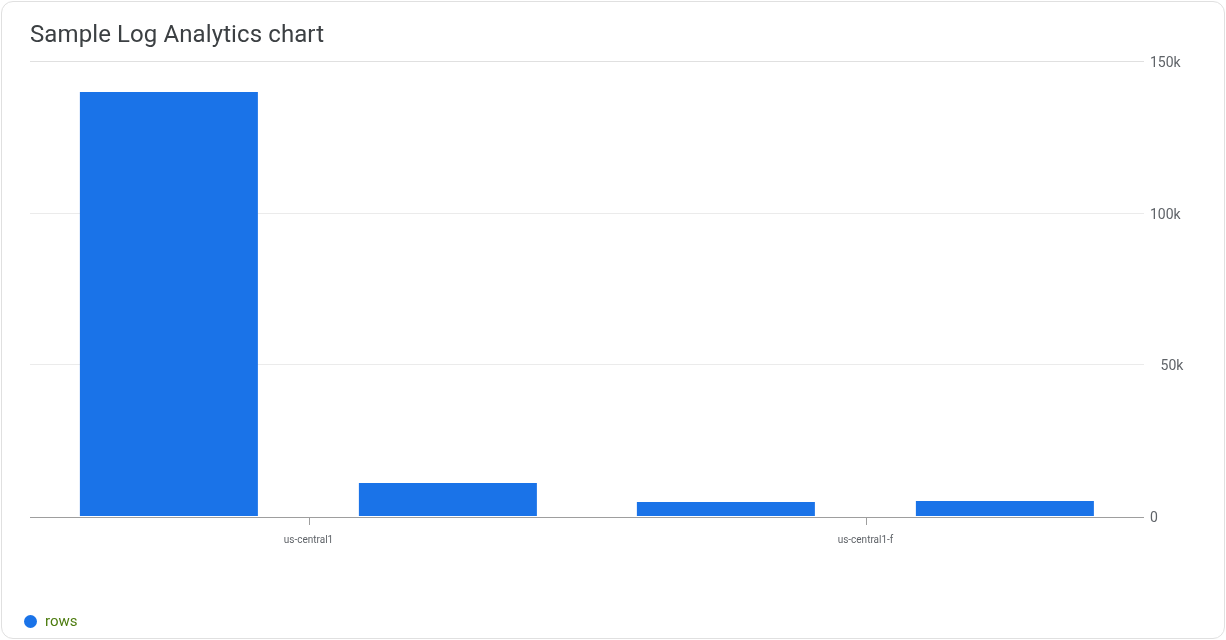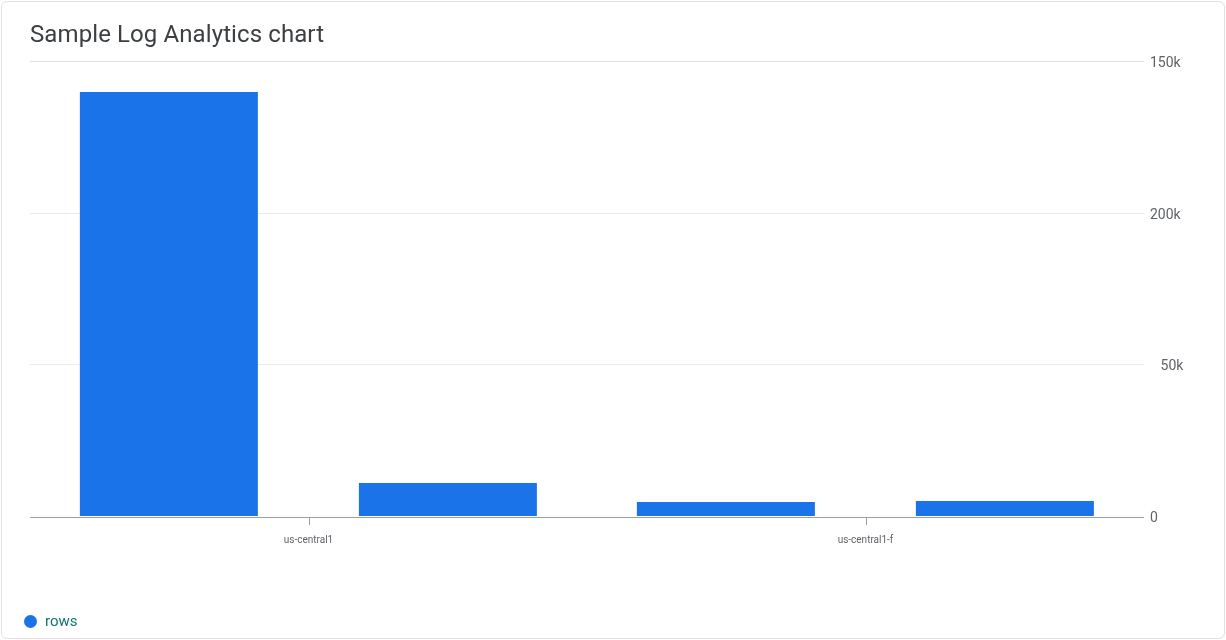--- a/index.html
+++ b/index.html
@@ -9,21 +9,21 @@
     }
     body {
       font-family: Roboto, "Helvetica Neue", Arial, sans-serif;
       background: #fff;
       width: 1226px;
       height: 640px;
       overflow: hidden;
     }
     .card {
       border: 1px solid #e0e0e0;
-      border-radius: 6px;
+      border-radius: 12px;
       width: 1224px;
       margin: 1px;
       height: 638px;
       background: #fff;
       position: relative;
     }
     .title {
       font-size: 24px;
       color: #3c4043;
       font-weight: 400;
@@ -106,39 +106,39 @@
       gap: 8px;
     }
     .legend-swatch {
       width: 13px;
       height: 13px;
       border-radius: 50%;
       background: #1a73e8;
     }
     .legend-label {
       font-size: 15px;
-      color: #0f766e;
+      color: #4d7c0f;
     }
   </style>
 </head>
 <body>
 
 <div class="card">
   <div class="title">Sample Log Analytics chart</div>
 
   <div class="chart-wrap">
 
     <div class="plot-area">
       <div id="gridlines">
           <div class="gridline" style="bottom: 0%; border-top: none;"></div>
           <div class="ytick" style="bottom: 0%; transform: translateY(50%);">0</div>
           <div class="gridline" style="bottom: 33.3333%;"></div>
           <div class="ytick" style="bottom: 33.3333%; transform: translateY(50%); text-align: center;">50k</div>
           <div class="gridline" style="bottom: 66.6667%;"></div>
-          <div class="ytick" style="bottom: 66.6667%; transform: translateY(50%);">200k</div>
+          <div class="ytick" style="bottom: 66.6667%; transform: translateY(50%);">100k</div>
           <div class="gridline" style="bottom: 100%; border-top-color: rgb(224, 224, 224);"></div>
           <div class="ytick" style="bottom: 100%; transform: translateY(50%); margin-left: 37px;">150k</div>
         </div>
       <div class="bars" id="bars">
           <div class="bar-slot">
             <div class="bar" style="height: 93.3333%; background: rgb(26, 115, 232);"></div>
           </div>
           <div class="bar-slot">
             <div class="bar" style="height: 7.33333%; background: rgb(26, 115, 232);"></div>
           </div>

